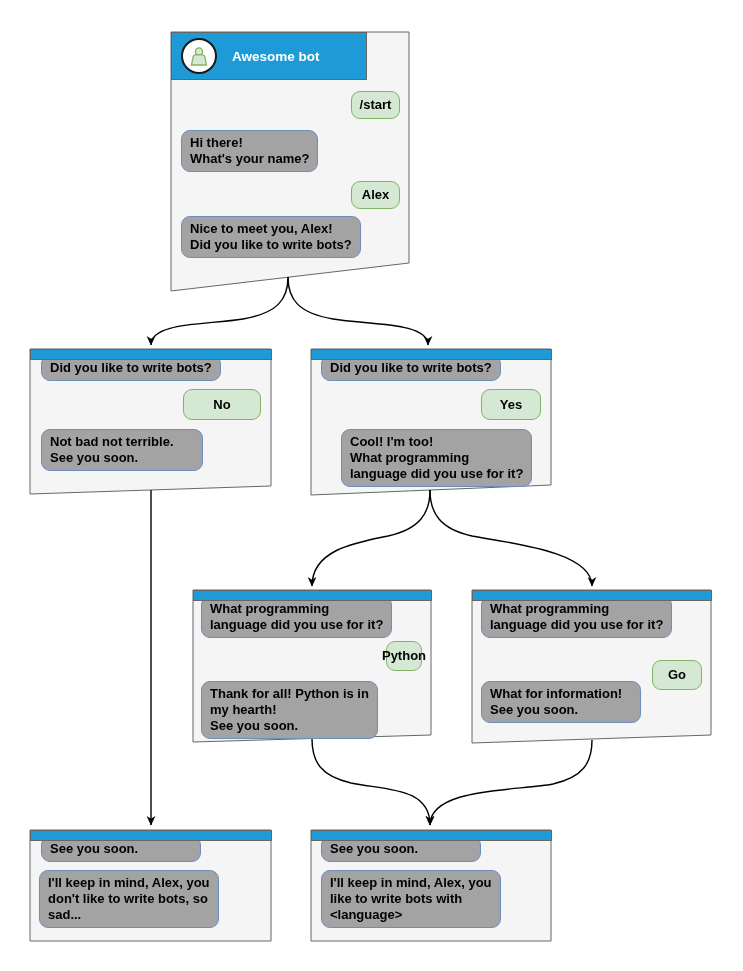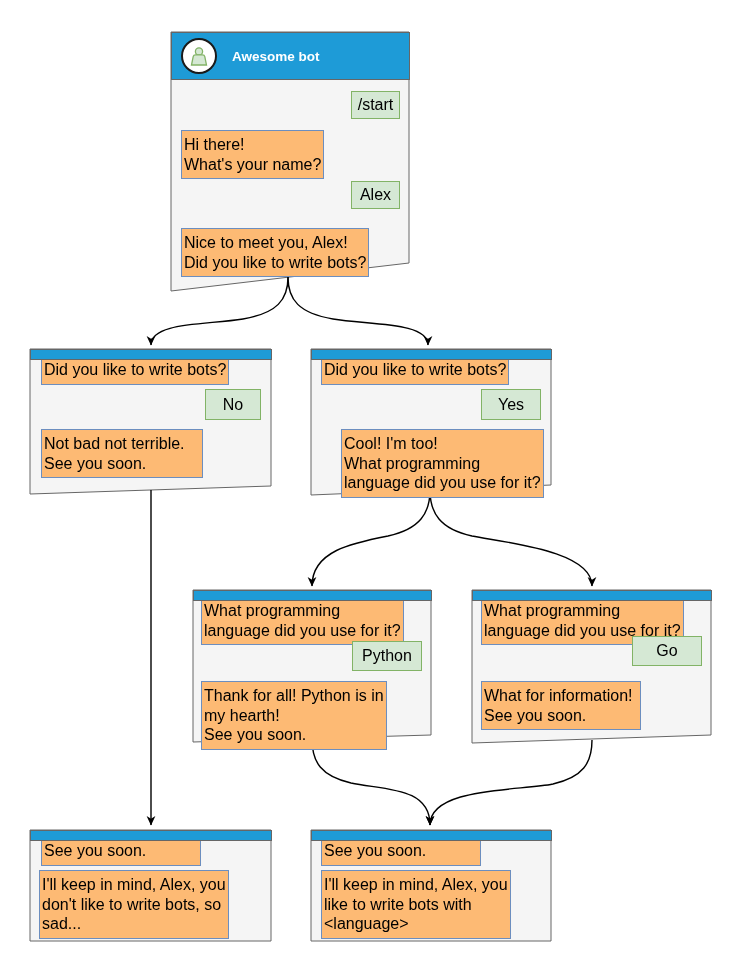--- a/index.html
+++ b/index.html
@@ -15,26 +15,26 @@
   }
   .main-hdr { display:flex; align-items:center; }
   .avatar {
     box-sizing:border-box; width:36px; height:36px; border-radius:50%;
     background:#ffffff; border:2px solid #1a1a1a; margin-left:9px;
     display:flex; align-items:center; justify-content:center; flex:0 0 auto;
   }
   .win-title { color:#ffffff; font-weight:bold; font-size:13.5px; margin-left:15px; }
   .bubble {
     position:absolute; box-sizing:border-box; z-index:2;
-    font-size:16px; line-height:1.22; color:#000000;
-    border-radius:0; white-space:pre-line;
+    font-size:13px; line-height:1.22; color:#000000;
+    border-radius:9px; white-space:pre-line;font-weight:bold;
   }
   .bot {
-    background:#fdba74; border:1px solid #6c8ebf;
-    padding:4px 2px; display:inline-block;
+    background:#a3a3a3; border:1px solid #6c8ebf;
+    padding:4px 8px; display:inline-block;
   }
   .user {
     background:#d5e8d4; border:1px solid #82b366;
     display:flex; align-items:center; justify-content:center; text-align:center;
   }
 </style>
 </head>
 <body>
 
 <div id="canvas">
@@ -57,69 +57,69 @@
     <path d="M 288 277 C 288 300, 277 313, 243 319 C 206 325, 151 322, 151 345" fill="none" stroke="#000000" stroke-width="1.4" marker-end="url(#arrowhead)"></path>
     <path d="M 288 277 C 288 300, 299 313, 333 319 C 370 325, 428 322, 428 345" fill="none" stroke="#000000" stroke-width="1.4" marker-end="url(#arrowhead)"></path>
     <path d="M 151 490 L 151 825" fill="none" stroke="#000000" stroke-width="1.4" marker-end="url(#arrowhead)"></path>
     <path d="M 430 490 C 430 513, 420 529, 388 536 C 352 543, 312 551, 312 586" fill="none" stroke="#000000" stroke-width="1.4" marker-end="url(#arrowhead)"></path>
     <path d="M 430 490 C 430 513, 440 529, 472 536 C 508 543, 592 551, 592 586" fill="none" stroke="#000000" stroke-width="1.4" marker-end="url(#arrowhead)"></path>
     <path d="M 312 739 C 312 762, 321 776, 351 783 C 385 790, 430 787, 430 825" fill="none" stroke="#000000" stroke-width="1.4" marker-end="url(#arrowhead)"></path>
     <path d="M 592 740 C 592 763, 583 777, 553 784 C 519 791, 430 787, 430 825" fill="none" stroke="#000000" stroke-width="1.4" marker-end="url(#arrowhead)"></path>
   </svg>
 
   <div>
-    <div class="hdr main-hdr" style="left:171px; top:32px; width:239px; height:48px;">
+    <div class="hdr main-hdr" style="left:171px; top:32px; width:196px; height:48px;">
       <span class="avatar">
         <svg width="24" height="24" viewBox="0 0 24 24">
           <circle cx="12" cy="7.4" r="3.6" fill="#d5e8d4" stroke="#82b366" stroke-width="1.3"></circle>
           <path d="M4.5 21 L6.2 12.6 Q6.6 10.8 8.4 10.8 L15.6 10.8 Q17.4 10.8 17.8 12.6 L19.5 21 Z" fill="#d5e8d4" stroke="#82b366" stroke-width="1.3"></path>
         </svg>
       </span>
       <span class="win-title">Awesome bot</span>
     </div>
     <div class="bubble user" style="right:343px; top:91px; width:49px; height:28px;">/start</div>
     <div class="bubble bot" style="left:181px; top:130px; min-width:121px;">Hi there!
 What's your name?</div>
     <div class="bubble user" style="right:343px; top:181px; width:49px; height:28px;">Alex</div>
-    <div class="bubble bot" style="left:181px; top:228px; min-width:158px;">Nice to meet you, Alex!
+    <div class="bubble bot" style="left:181px; top:216px; min-width:158px;">Nice to meet you, Alex!
 Did you like to write bots?</div>
   </div>
 
   <div>
     <div class="hdr" style="left:30px; top:349px; width:242px; height:11px;"></div>
     <div class="bubble bot" style="left:41px; top:355px; min-width:161px;">Did you like to write bots?</div>
-    <div class="bubble user" style="right:482px; top:389px; width:56px; height:31px;">No</div>
+    <div class="bubble user" style="right:482px; top:389px; width:78px; height:31px;">No</div>
     <div class="bubble bot" style="left:41px; top:429px; min-width:162px;">Not bad not terrible.
 See you soon.</div>
   </div>
 
   <div>
     <div class="hdr" style="left:311px; top:349px; width:241px; height:11px;"></div>
     <div class="bubble bot" style="left:321px; top:355px; min-width:161px;">Did you like to write bots?</div>
     <div class="bubble user" style="right:202px; top:389px; width:60px; height:31px;margin-left:31px;">Yes</div>
     <div class="bubble bot" style="left:321px; top:429px; min-width:158px;margin-left:20px;">Cool! I'm too!
 What programming
 language did you use for it?</div>
   </div>
 
   <div>
     <div class="hdr" style="left:193px; top:590px; width:239px; height:11px;"></div>
     <div class="bubble bot" style="left:201px; top:596px; min-width:162px;">What programming
 language did you use for it?</div>
-    <div class="bubble user" style="right:321px; top:641px; width:70px; height:30px;">Python</div>
+    <div class="bubble user" style="right:321px; top:641px; width:36px; height:30px;">Python</div>
     <div class="bubble bot" style="left:201px; top:681px; min-width:160px;">Thank for all! Python is in
 my hearth!
 See you soon.</div>
   </div>
 
   <div>
     <div class="hdr" style="left:472px; top:590px; width:240px; height:11px;"></div>
     <div class="bubble bot" style="left:481px; top:596px; min-width:162px;">What programming
 language did you use for it?</div>
-    <div class="bubble user" style="right:41px; top:636px; width:70px; height:30px;">Go</div>
+    <div class="bubble user" style="right:41px; top:660px; width:50px; height:30px;">Go</div>
     <div class="bubble bot" style="left:481px; top:681px; min-width:160px;">What for information!
 See you soon.</div>
   </div>
 
   <div>
     <div class="hdr" style="left:30px; top:830px; width:242px; height:11px;"></div>
     <div class="bubble bot" style="left:41px; top:836px; min-width:160px;">See you soon.</div>
     <div class="bubble bot" style="left:39px; top:870px; min-width:162px;">I'll keep in mind, Alex, you
 don't like to write bots, so
 sad...</div>

